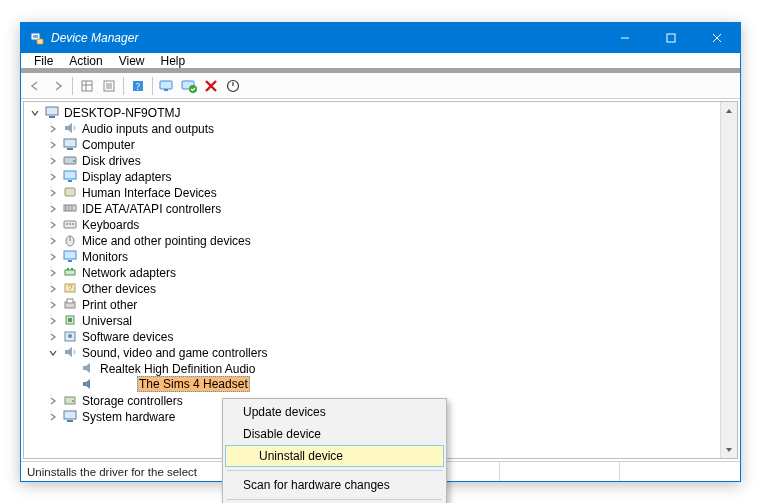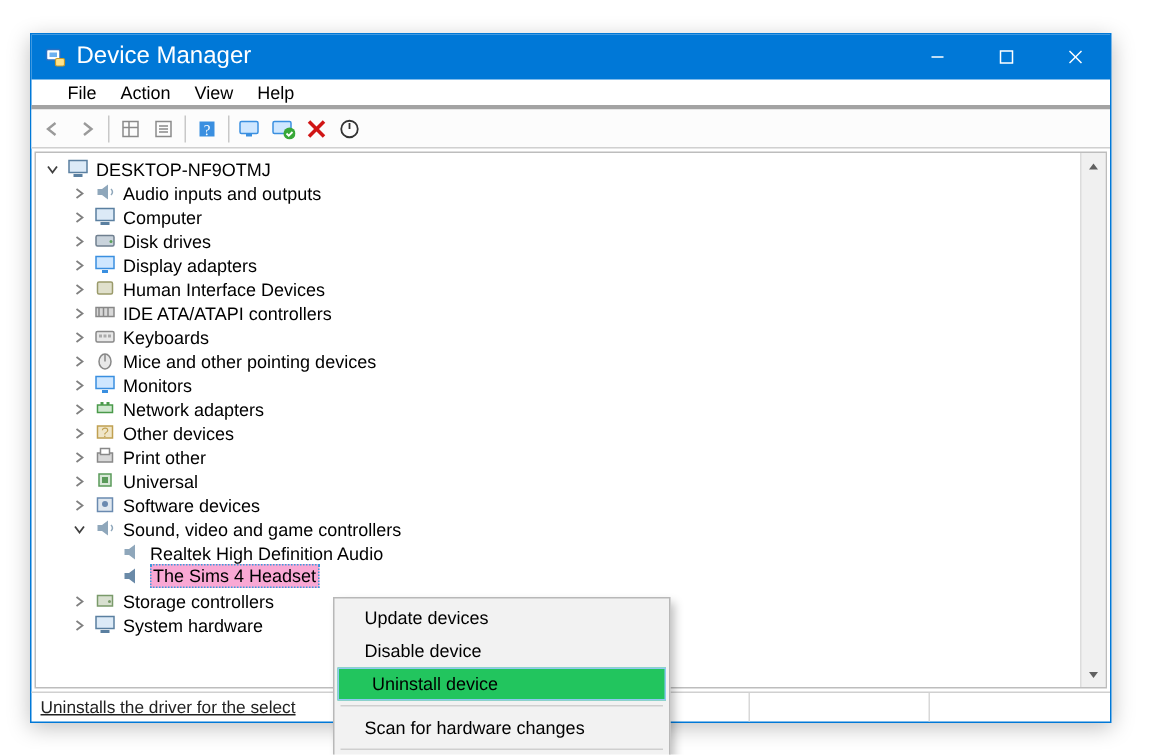--- a/index.html
+++ b/index.html
@@ -30,36 +30,36 @@
     color: #fff;
     display: flex;
     align-items: center;
     padding-left: 8px;
   }
   .titlebar .app-icon {
     width: 16px; height: 16px;
     margin-right: 6px;
     display: flex; align-items: center; justify-content: center;
   }
-  .titlebar .title { flex: 0 0 auto; font-size: 16px; }
+  .titlebar .title { flex: 0 0 auto; font-size: 12px; font-style: italic; }
   .titlebar .spacer { flex: 1; }
   .winbtn {
     width: 46px; height: 30px;
     display: flex; align-items: center; justify-content: center;
     color: #fff;
   }
   .winbtn svg { stroke: #fff; }
 
   
   .menubar {
     height: 20px;
     display: flex;
     align-items: center;
-    padding: 0 16px;
-    border-bottom: 3px solid #a3a3a3;
+    padding: 0 5px;
+    border-bottom: 5px solid #a3a3a3;
   }
   .menubar .menuitem { padding: 2px 8px; }
 
   
   .toolbar {
     height: 26px;
     display: flex;
     align-items: center;
     padding: 0 4px;
     gap: 0px;
@@ -104,23 +104,24 @@
     color: #5a5a5a;
     font-size: 10px;
   }
   .ic {
     width: 16px; height: 16px;
     margin: 0 4px 0 2px;
     display: flex; align-items: center; justify-content: center;
   }
   .label { }
   .selected {
-    background: #f9a8d4;
+    background: #fdba74;
     border: 1px dotted #3a9bde;
     padding: 0 1px;
+    margin-left: 37px;
   }
   .pad { display:inline-block; }
 
   
   .vscroll {
     position: absolute;
     right: 0; top: 0; bottom: 0;
     width: 17px;
     background: #f0f0f0;
     border-left: 1px solid #dcdcdc;
@@ -134,21 +135,20 @@
   .sbtrack { flex: 1; }
 
   
   .statusbar {
     height: 20px;
     border-top: 1px solid #d0d0d0;
     display: flex;
     align-items: center;
     font-size: 11.5px;
     color: #222;
-    text-decoration: underline;
   }
   .statusbar .cell {
     padding: 0 6px;
     height: 100%;
     display: flex; align-items: center;
     border-right: 1px solid #d8d8d8;
   }
   .statusbar .cell:first-child { flex: 0 0 220px; }
   .statusbar .cell.empty { flex: 1; }
 
@@ -162,21 +162,21 @@
     box-shadow: 3px 3px 6px rgba(0,0,0,0.25);
     padding: 2px;
     font-size: 12px;
   }
   .ctxitem {
     height: 22px;
     display: flex;
     align-items: center;
     padding: 0 14px 0 18px;
   }
-  .ctxitem.hover { background: #22c55e; border: 1px solid #8fc8f0; padding: 0 13px 0 22px; }
+  .ctxitem.hover { background: #fef9c3; border: 1px solid #8fc8f0; padding: 0 13px 0 33px; }
   .ctxsep { height: 1px; background: #cfcfcf; margin: 3px 2px; }
 
   svg { display: block; }
 </style>
 </head>
 <body>
 
 <div class="window">
 
   <div class="titlebar">

